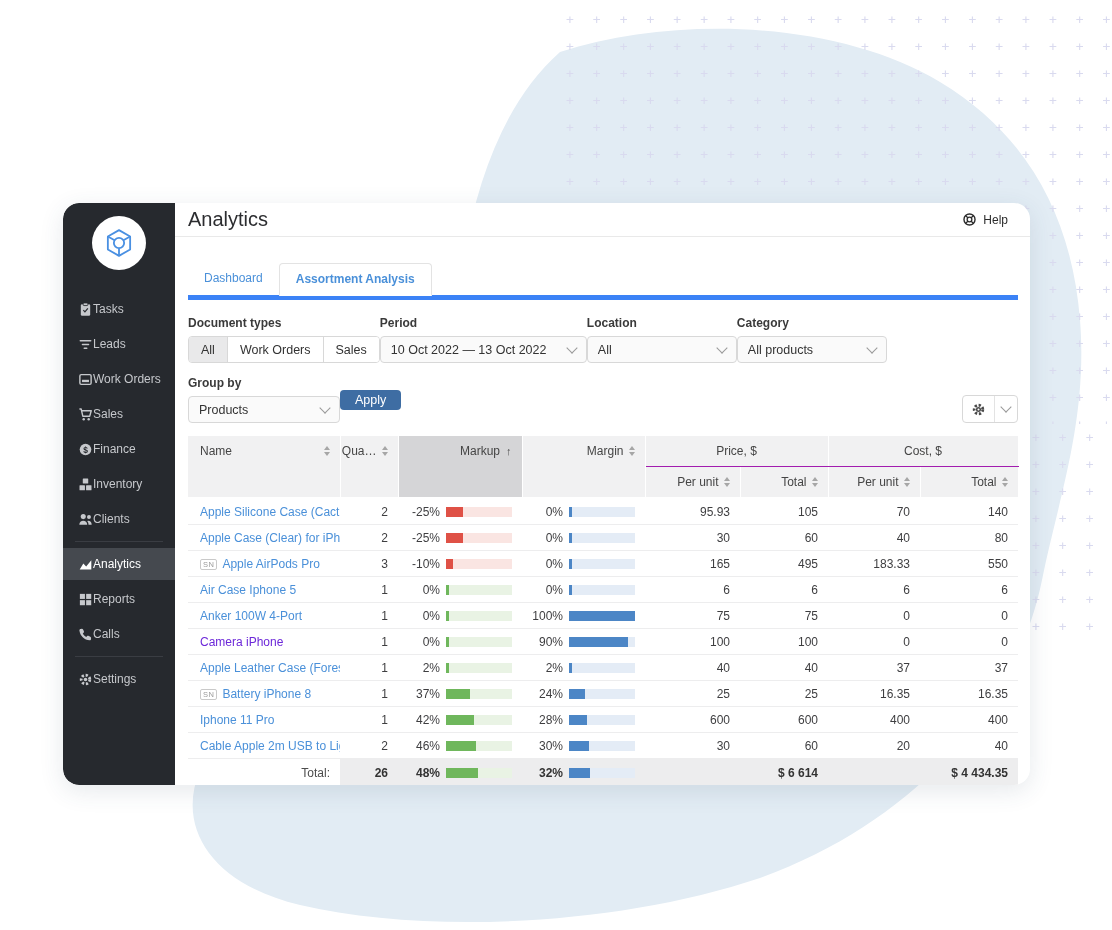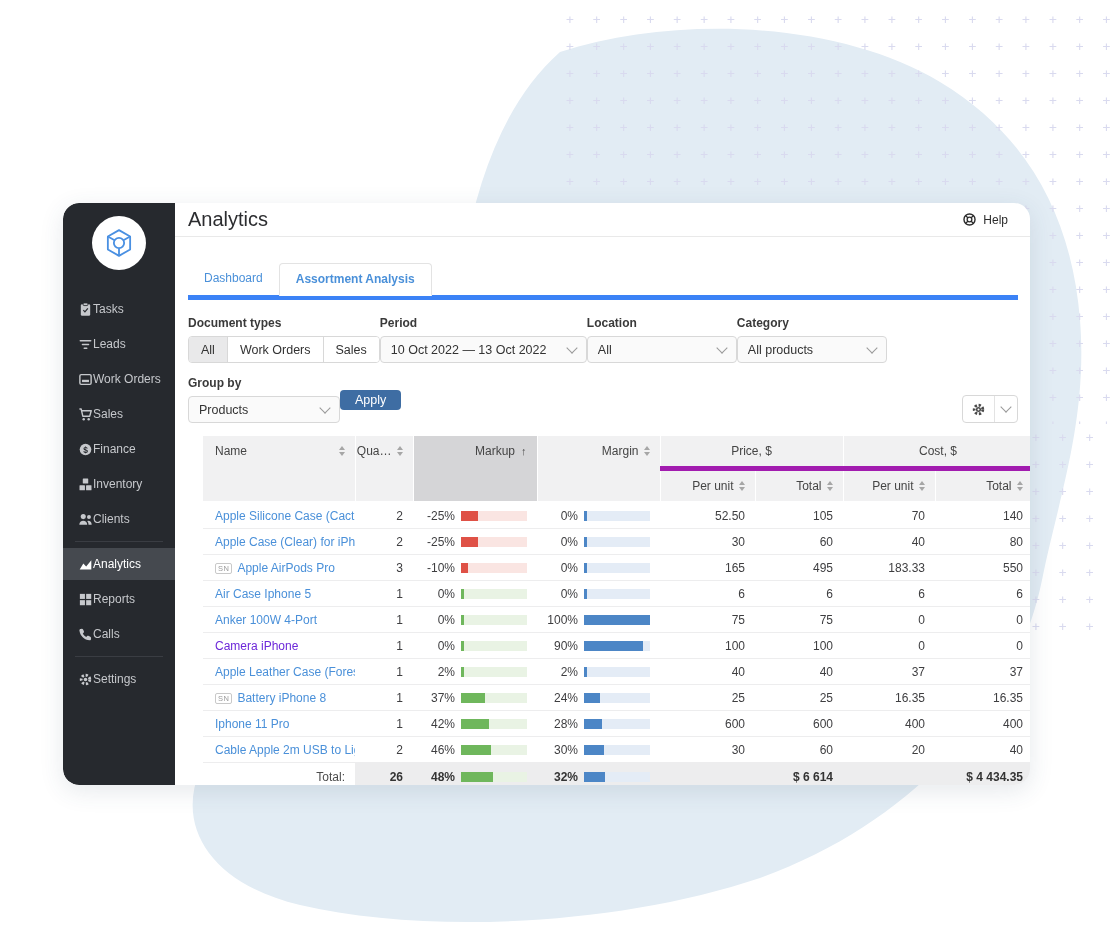--- a/index.html
+++ b/index.html
@@ -61,26 +61,26 @@
   .chev{width:7px;height:7px;border-right:1.5px solid #999;border-bottom:1.5px solid #999;
         transform:rotate(45deg);margin-top:-4px;flex:0 0 auto}
   .apply{height:20px;padding:0 15px;background:#3e6da3;color:#fff;border:none;border-radius:4px;
          font-size:12.5px;cursor:pointer;font-family:inherit}
   .gearbtn{position:absolute;right:0;bottom:0;height:28px;display:flex;align-items:stretch;
            border:1px solid #d8d8d8;border-radius:4px;background:#fff;cursor:pointer;box-sizing:border-box}
   .gseg1{padding:0 8px;display:flex;align-items:center;border-right:1px solid #e3e3e3}
   .gseg2{padding:0 7px;display:flex;align-items:center}
 
   
-  .tablewrap{padding:13px 12px 0 28px}
+  .tablewrap{padding:13px 12px 0 13px}
   table{border-collapse:collapse;table-layout:fixed;width:830px}
   thead th{background:#f1f1f2;font-weight:400;color:#454545;padding:0;
            border-right:1px solid #fff;vertical-align:top;box-sizing:border-box}
   thead th.sorted{background:#d5d5d7}
-  thead th.group{border-bottom:5px solid #a21caf}
+  thead th.group{border-bottom:1px solid #a21caf}
   th .h{display:flex;align-items:center;height:30px;padding:0 10px;font-size:12px}
   th .h.right{justify-content:flex-end}
   th .h.center{justify-content:center}
   th .h.between{justify-content:space-between}
   .sort{display:inline-flex;flex-direction:column;gap:2px;margin-left:5px}
   .sort i{width:0;height:0;border-left:3.5px solid transparent;border-right:3.5px solid transparent}
   .sort .up{border-bottom:4px solid #a6a6a6}
   .sort .dn{border-top:4px solid #a6a6a6}
   .arrow-up{color:#4c4c4c;font-size:11px;margin-left:6px}
   tbody td{height:26px;border-bottom:1px solid #ededee;font-size:12px;color:#3e3e40;
@@ -428,21 +428,21 @@
                   </div>
                 </td>
                 <td>
                   <div class="cwrap">
                     <span class="val">0%</span>
                     <span class="bar mar">
                       <i style="width: 3px;"></i>
                     </span>
                   </div>
                 </td>
-                <td class="num">52.50</td>
+                <td class="num">95.93</td>
                 <td class="num">105</td>
                 <td class="num">70</td>
                 <td class="num">140</td>
               </tr>
               <tr>
                 <td class="name"><span class="plink">Apple Case (Clear) for iPhone 11</span></td>
                 <td class="num">2</td>
                 <td>
                   <div class="cwrap">
                     <span class="val">-25%</span>

